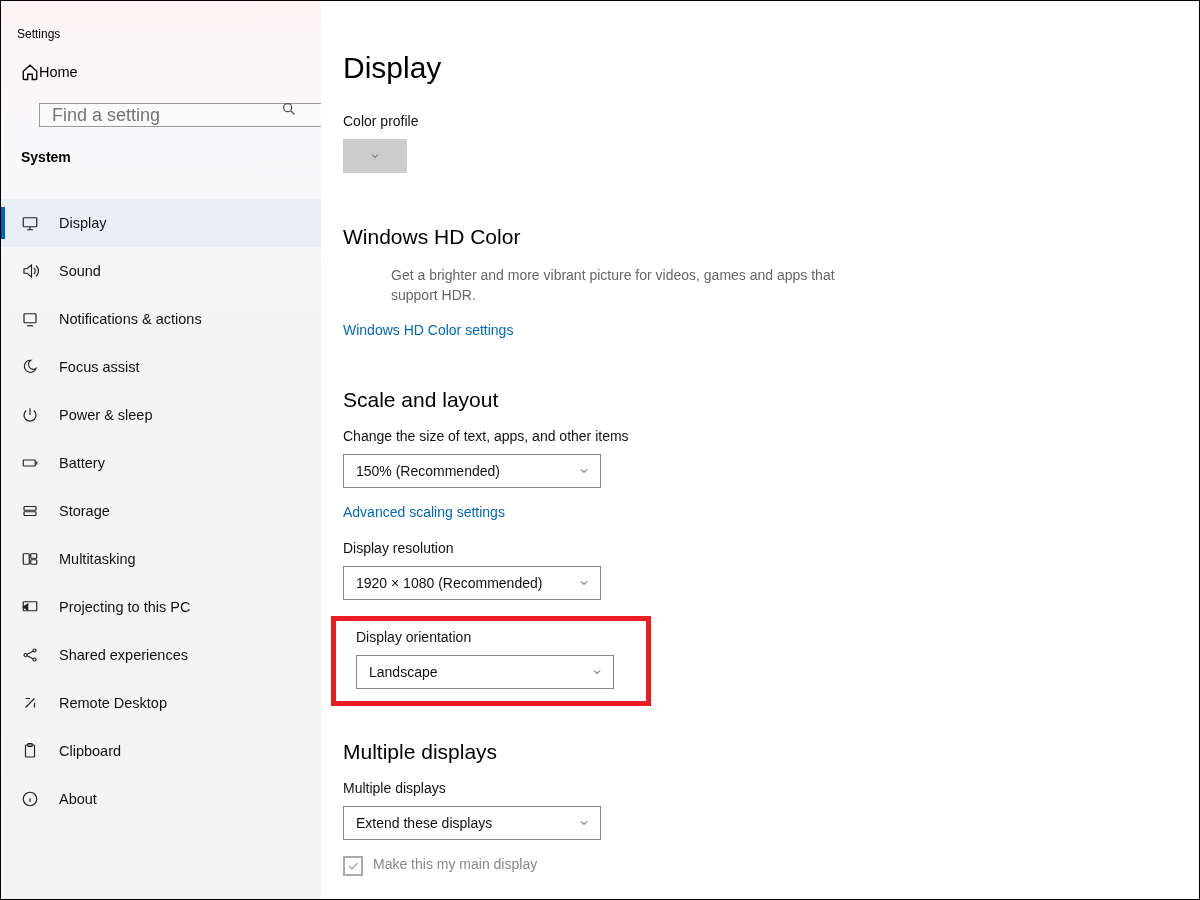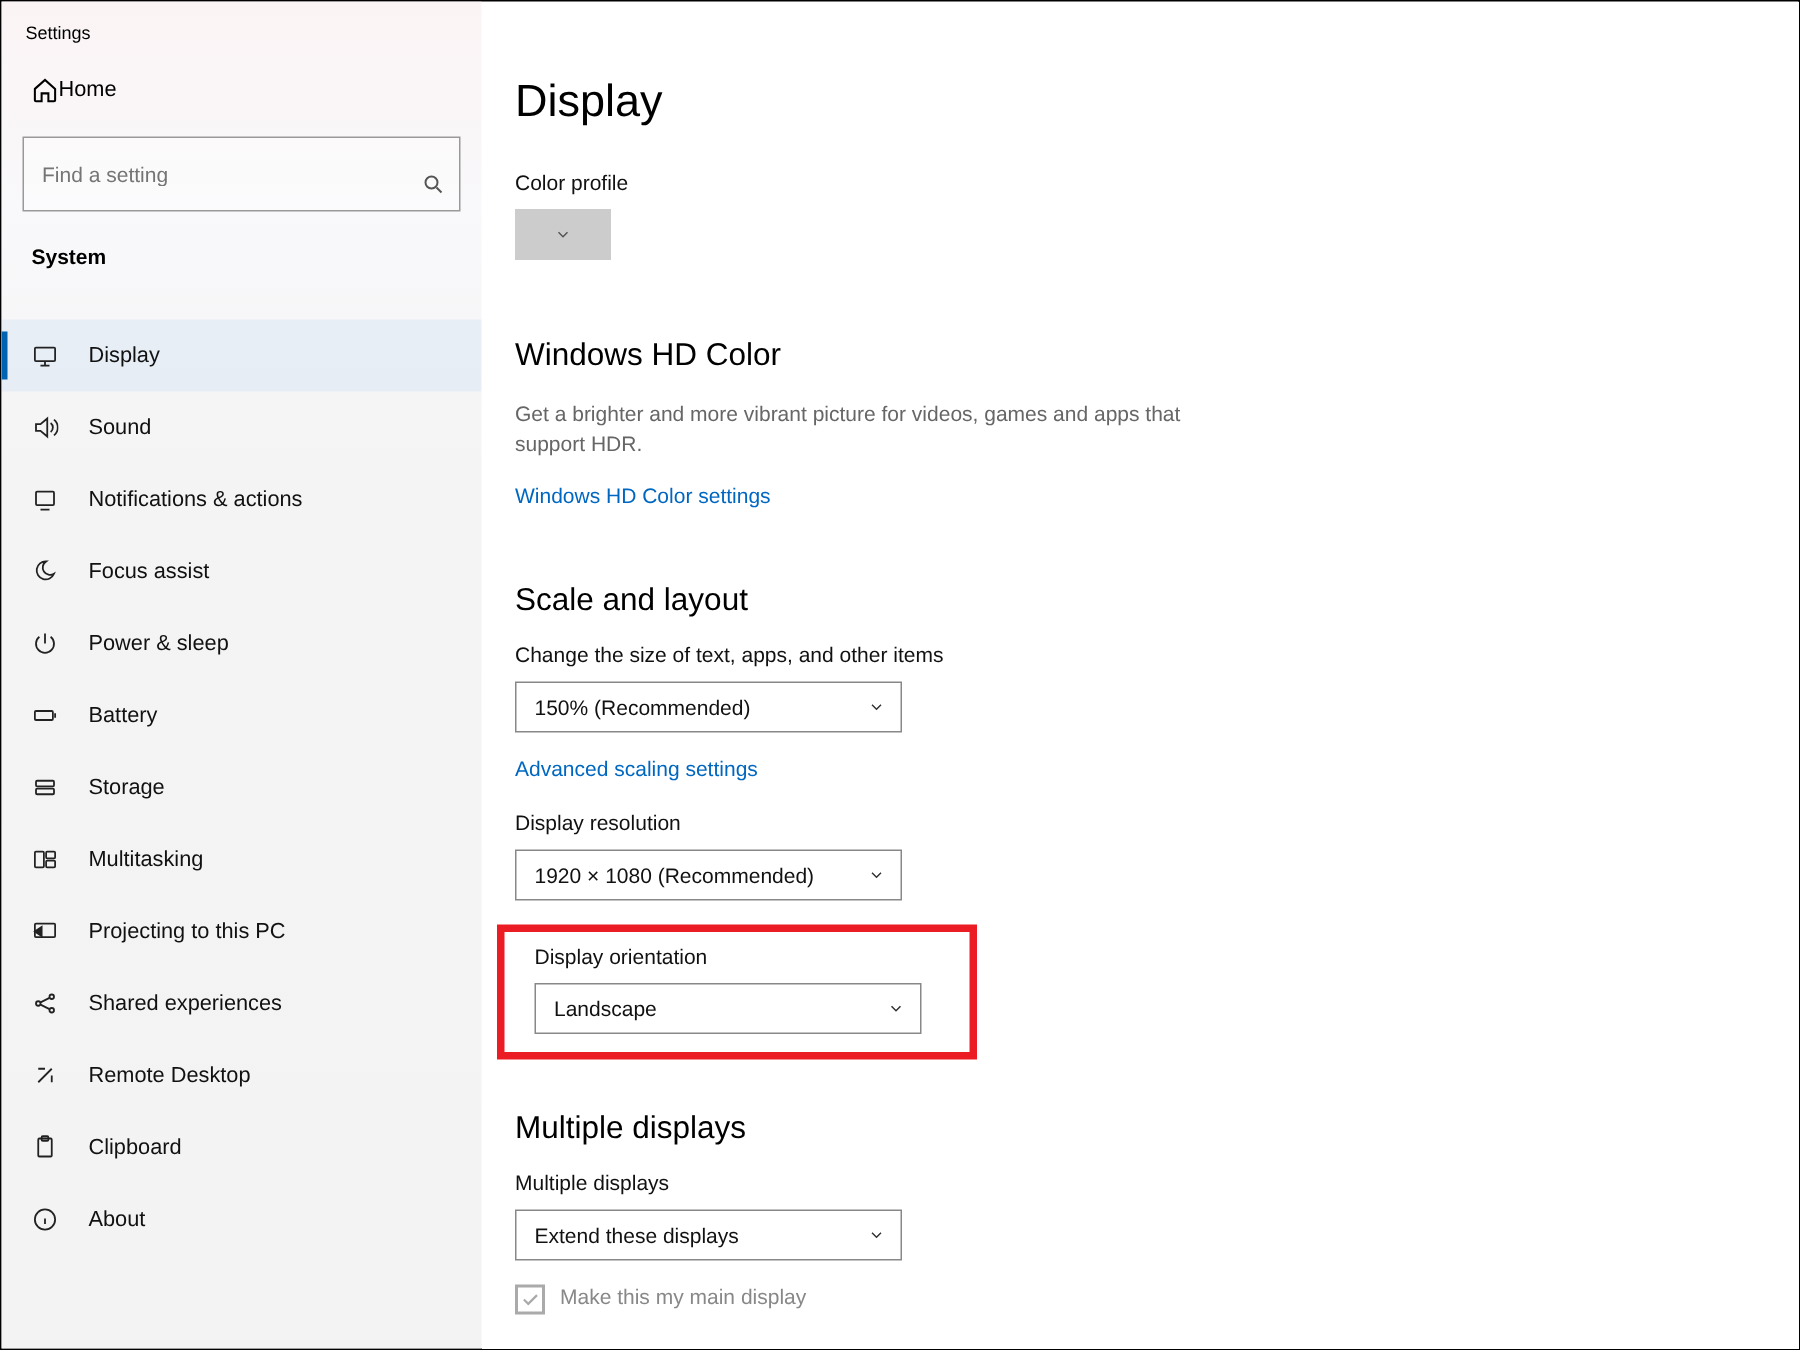--- a/index.html
+++ b/index.html
@@ -12,47 +12,48 @@
   height: 900px;
   overflow: hidden;
   border: 1px solid #000;
 }
 .app { display: flex; height: 100%; }
 .sidebar {
   width: 320px;
   background: linear-gradient(180deg, #fbf4f5 0%, #f9f8fa 15%, #f4f4f5 35%, #f3f3f3 100%);
   display: flex;
   flex-direction: column;
-  padding-top: 8px;
+  padding-top: 20px;
 }
 .sidebar-title {
   font-size: 12px;
   padding: 6px 16px 10px;
   color: #000;
 }
 .home-row {
   display: flex;
   align-items: center;
   padding: 12px 16px 12px 20px;
   cursor: pointer;
 }
 .home-row .icon { width: 18px; height: 18px; display:flex; align-items:center; justify-content:center; }
 .home-row .label { font-size: 14.5px; }
 .search-wrap {
   margin: 10px 14px 8px 14px;
 }
 .search {
   width: 100%;
-  height: 50px;
+  height: 24px;
   border: 1px solid #999;
   background: rgba(255,255,255,0.35);
   padding: 0 34px 0 12px;
-  font-size: 14px;
+  font-size: 18px;
   color: #555;
   outline: none;
+  margin-left: 24px;
 }
 .search-icon {
   position: relative;
   float: right;
   margin-top: -26px;
   margin-right: 10px;
   width: 16px; height: 16px;
   color: #555;
 }
 .section-label {
@@ -114,20 +115,21 @@
   margin-top: 50px;
   margin-bottom: 16px;
 }
 .section-title.first { margin-top: 52px; }
 .desc {
   font-size: 14px;
   color: #666;
   max-width: 460px;
   line-height: 1.45;
   margin-bottom: 10px;
+  margin-left: 48px;
 }
 .link {
   color: #0067c0;
   font-size: 14px;
   cursor: pointer;
   display: inline-block;
   margin-top: 6px;
 }
 .dropdown {
   width: 258px;

